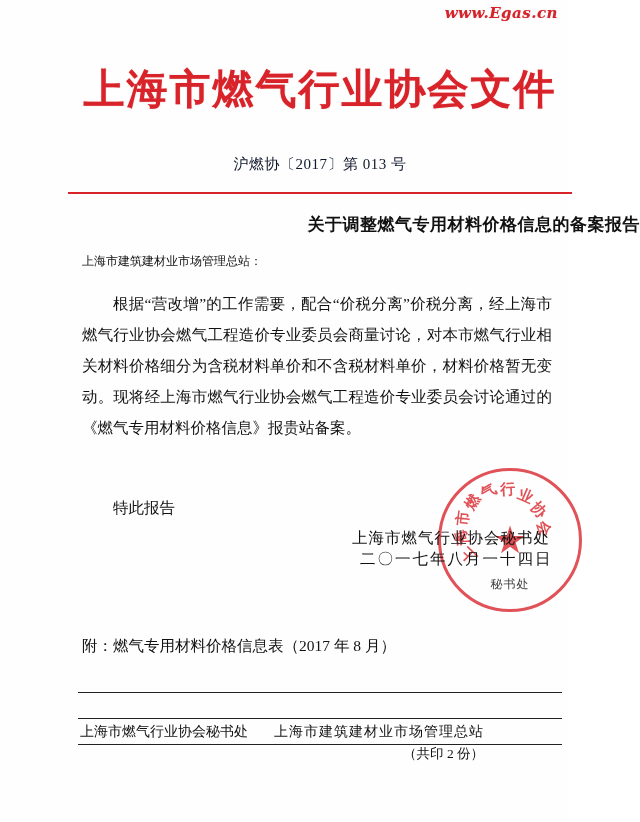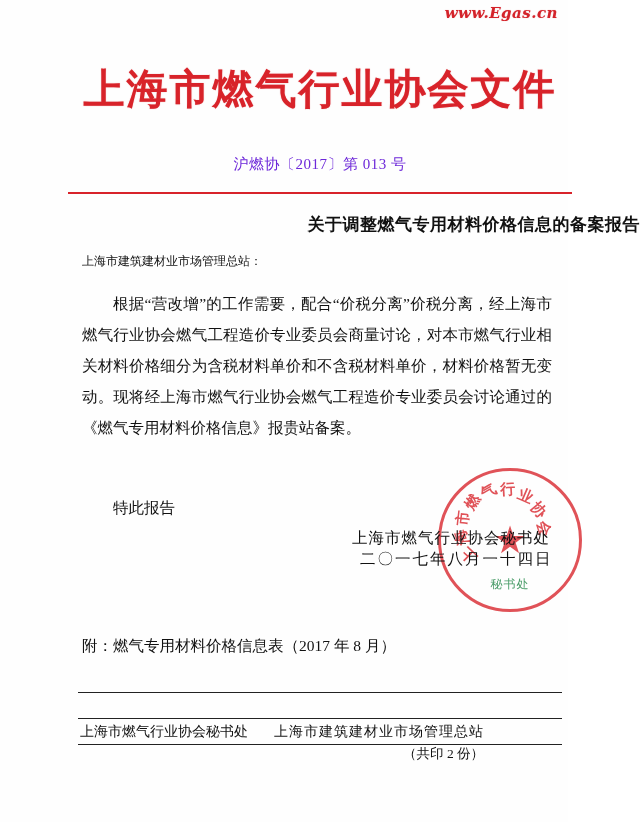--- a/index.html
+++ b/index.html
@@ -54,21 +54,21 @@
   }
 
   .doc-number {
     position: absolute;
     top: 155px;
     left: 0;
     width: 640px;
     text-align: center;
     font-size: 15px;
     letter-spacing: 0.5px;
-    color: #6d28d9;
+    color: #0f172a;
   }
 
   .red-rule {
     position: absolute;
     top: 192px;
     left: 68px;
     width: 504px;
     height: 2px;
     background: #d8232a;
   }
@@ -170,21 +170,21 @@
     color: #d8232a;
     transform-origin: 0 0;
   }
   .seal .seal-bottom {
     position: absolute;
     left: 0;
     bottom: 16px;
     width: 100%;
     text-align: center;
     font-size: 12px;
-    color: #15803d;
+    color: #000000;
     letter-spacing: 1px;
   }
 
   .attachment {
     position: absolute;
     top: 636px;
     left: 82px;
     font-size: 15.5px;
     color: #111;
   }

